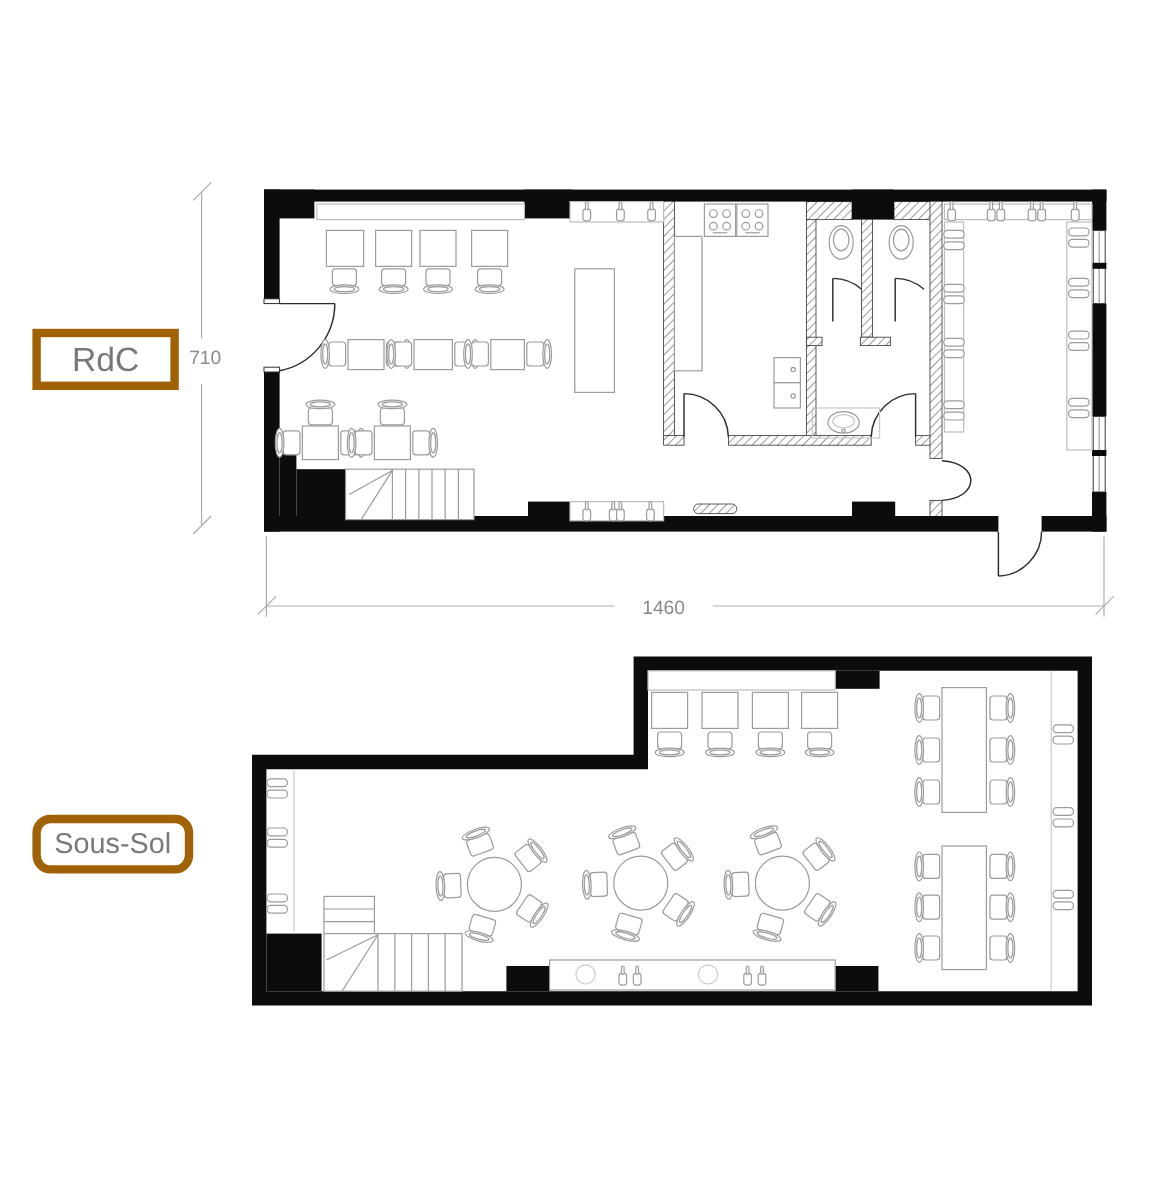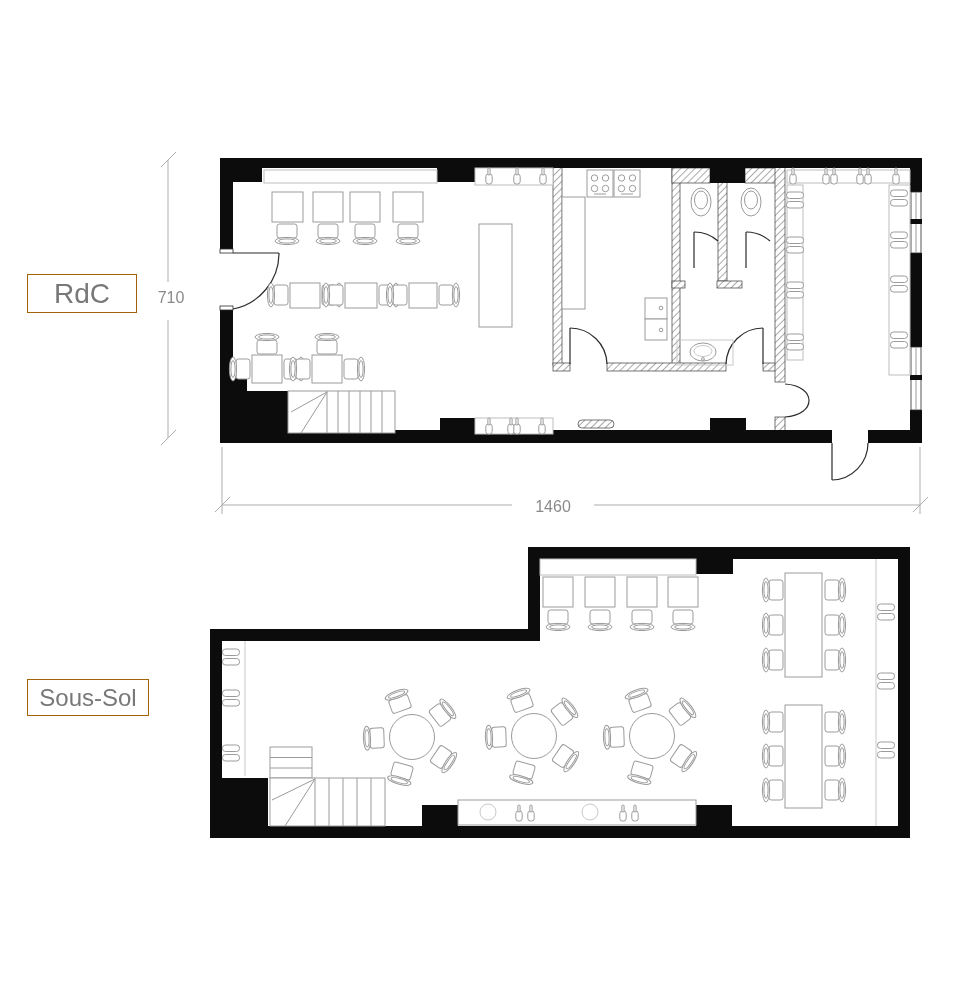--- a/index.html
+++ b/index.html
@@ -1,21 +1,21 @@
 <!DOCTYPE html>
 <html><head>
 <meta charset="utf-8">
 <style>
   html,body{margin:0;padding:0;background:#fff;}
   #canvas{position:relative;width:970px;height:990px;background:#fff;overflow:hidden;
           font-family:"Liberation Sans",sans-serif;}
   .floor-label{position:absolute;display:flex;align-items:center;justify-content:center;
-               border:1px solid #a16207;color:#787878;background:#fff;}
+               border:7px solid #a16207;color:#787878;background:#fff;}
   #rdc-label{left:27px;top:274px;width:108px;height:37px;font-size:28px;}
-  #soussol-label{left:27px;top:679px;width:120px;height:35px;font-size:24px;}
+  #soussol-label{left:27px;top:679px;width:120px;height:35px;font-size:24px;border-radius:15px;}
   svg{position:absolute;left:0;top:0;}
   .wall{fill:#0c0c0c;stroke:none;}
   .hatchw{fill:url(#hatch);stroke:#3a3a3a;stroke-width:0.7;}
   .furn{fill:#fff;stroke:#9b9b9b;stroke-width:1;}
   .shelf{fill:#fff;stroke:#bdbdbd;stroke-width:1;}
   .lite{fill:none;stroke:#c9c9c9;stroke-width:1;}
   .door{fill:none;stroke:#2b2b2b;stroke-width:1.2;}
   .jamb{fill:#fff;stroke:#2b2b2b;stroke-width:0.8;}
   .dim{stroke:#adadad;stroke-width:1;fill:none;}
   .dimtxt{fill:#8a8a8a;font-size:16px;font-family:"Liberation Sans",sans-serif;}

